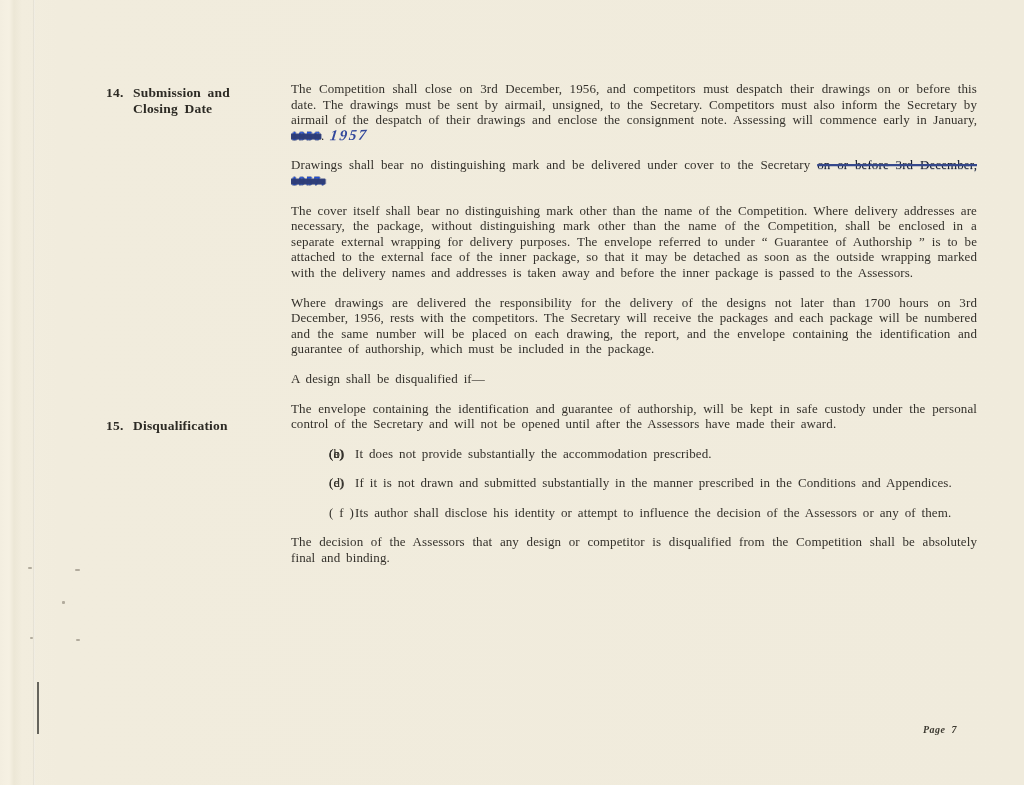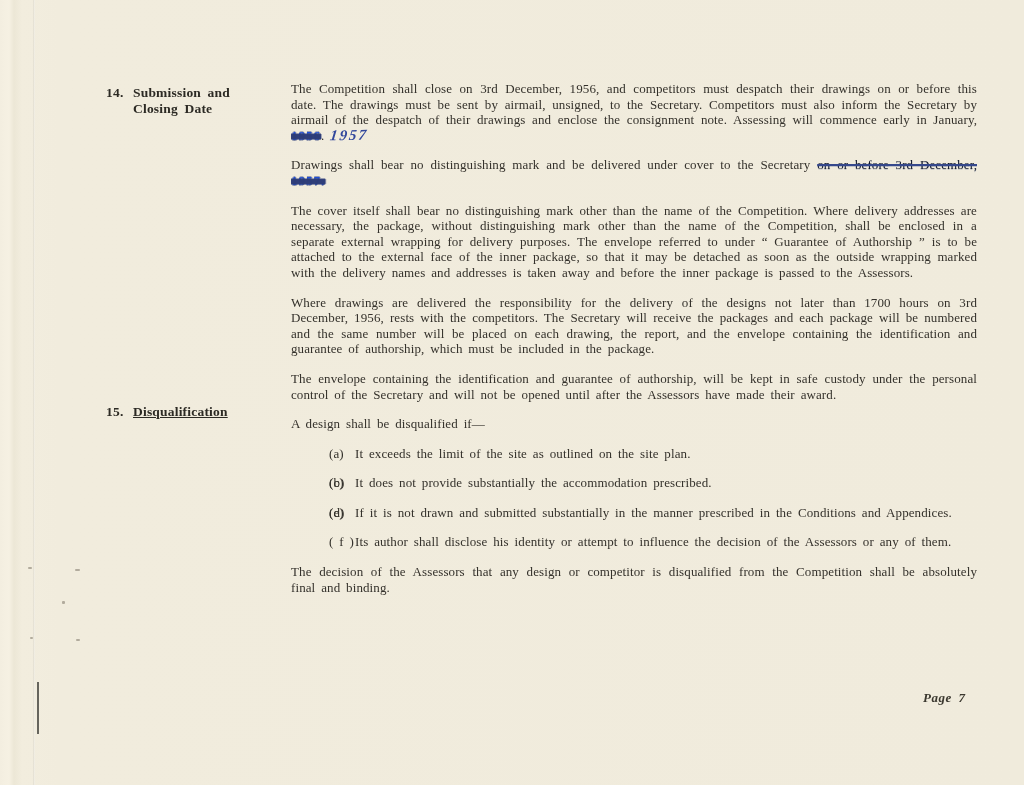--- a/index.html
+++ b/index.html
@@ -56,22 +56,22 @@
     text-decoration-color:#35488c;
     text-shadow:0 1px 0 rgba(53,72,140,.25);
   }
   .handwriting{
     color:#31479c;
     font-style:italic;font-weight:bold;font-size:15px;letter-spacing:2px;
     display:inline-block;transform:skewX(-8deg) rotate(-1deg);
     margin-left:6px;
   }
   .page-num{
-    position:absolute;left:903px;top:690px;
-    font-style:italic;font-weight:bold;font-size:13px;color:#3b382f;
+    position:absolute;left:903px;top:724px;
+    font-style:italic;font-weight:bold;font-size:10px;color:#3b382f;
     letter-spacing:.5px;word-spacing:3px;
   }
 </style>
 </head>
 <body>
 
 <div class="scan-page">
 
   <div class="crease"></div>
   <div class="binding-line"></div>
@@ -79,41 +79,40 @@
   <div class="speck" style="left:55px;top:569px;width:5px;height:2px;"></div>
   <div class="speck" style="left:10px;top:637px;width:3px;height:2px;"></div>
   <div class="speck" style="left:56px;top:639px;width:4px;height:2px;"></div>
   <div class="speck" style="left:42px;top:601px;width:3px;height:3px;"></div>
 
   <div class="margin-head" style="top:85px;">
     <span class="num">14.</span><span>Submission and</span>
     <div class="line2">Closing Date</div>
   </div>
 
-  <div class="margin-head" style="top:404px;text-decoration:underline;">
+  <div class="margin-head" style="top:418px;">
     <span class="num">15.</span><span>Disqualification</span>
   </div>
 
   <div class="body-col">
 
     <p><span>The Competition shall close on 3rd December, 1956, and competitors must despatch their drawings on or before this date.  The drawings must be sent by airmail, unsigned, to the Secretary.  Competitors must also inform the Secretary by airmail of the despatch of their drawings and enclose the consignment note.  Assessing will commence early in January, </span><span class="scribble">1956</span><span>.</span><span class="handwriting">1957</span></p>
 
     <p class="force-break"><span>Drawings shall bear no distinguishing mark and be delivered under cover to the Secretary </span><span class="struck-print">on or before 3rd December,</span><span class="tail"><span class="scribble">1957.</span></span></p>
 
     <p>The cover itself shall bear no distinguishing mark other than the name of the Competition.  Where delivery addresses are necessary, the package, without distinguishing mark other than the name of the Competition, shall be enclosed in a separate external wrapping for delivery purposes.  The envelope referred to under “ Guarantee of Authorship ” is to be attached to the external face of the inner package, so that it may be detached as soon as the outside wrapping marked with the delivery names and addresses is taken away and before the inner package is passed to the Assessors.</p>
 
     <p>Where drawings are delivered the responsibility for the delivery of the designs not later than 1700 hours on 3rd December, 1956, rests with the competitors.  The Secretary will receive the packages and each package will be numbered and the same number will be placed on each drawing, the report, and the envelope containing the identification and guarantee of authorship, which must be included in the package.</p>
 
+    <p>A design shall be disqualified if—</p>
+
     <p>The envelope containing the identification and guarantee of authorship, will be kept in safe custody under the personal control of the Secretary and will not be opened until after the Assessors have made their award.</p>
-
-    <p>A design shall be disqualified if—</p>
 
     <div class="clause">
       <span class="marker">(a)</span>
-      <span>It exceeds the limit of the site as outlined on the site plan.</span>
     </div>
 
     <div class="clause">
       <span class="marker">(b)</span>
     </div>
 
     <div class="clause">
       <span class="marker">(c)</span>
       <span>It does not provide substantially the accommodation prescribed.</span>
     </div>

